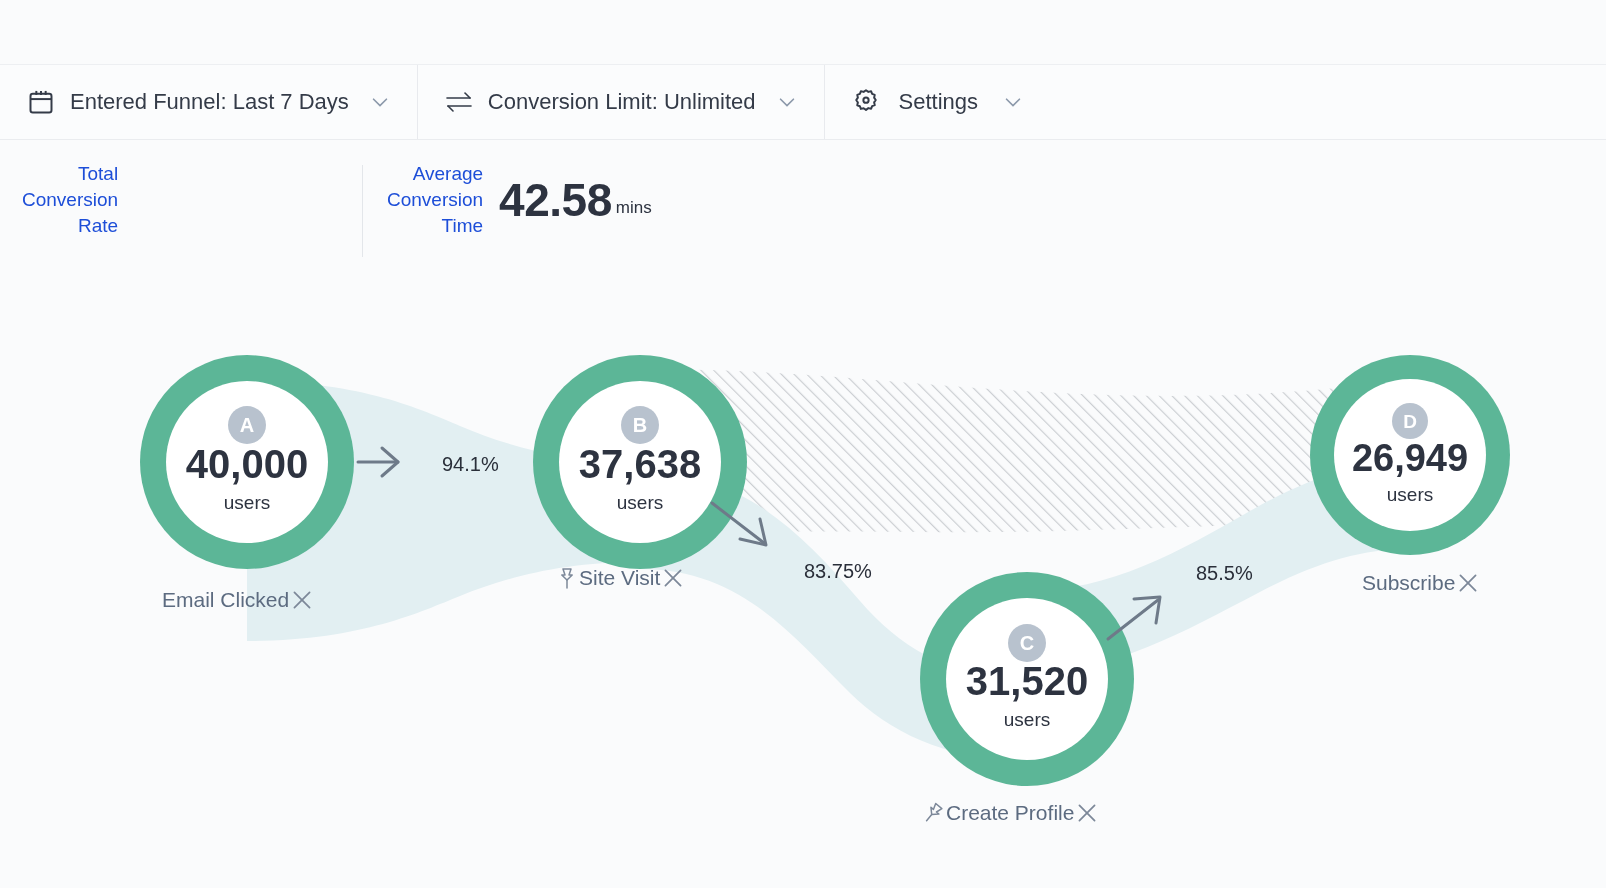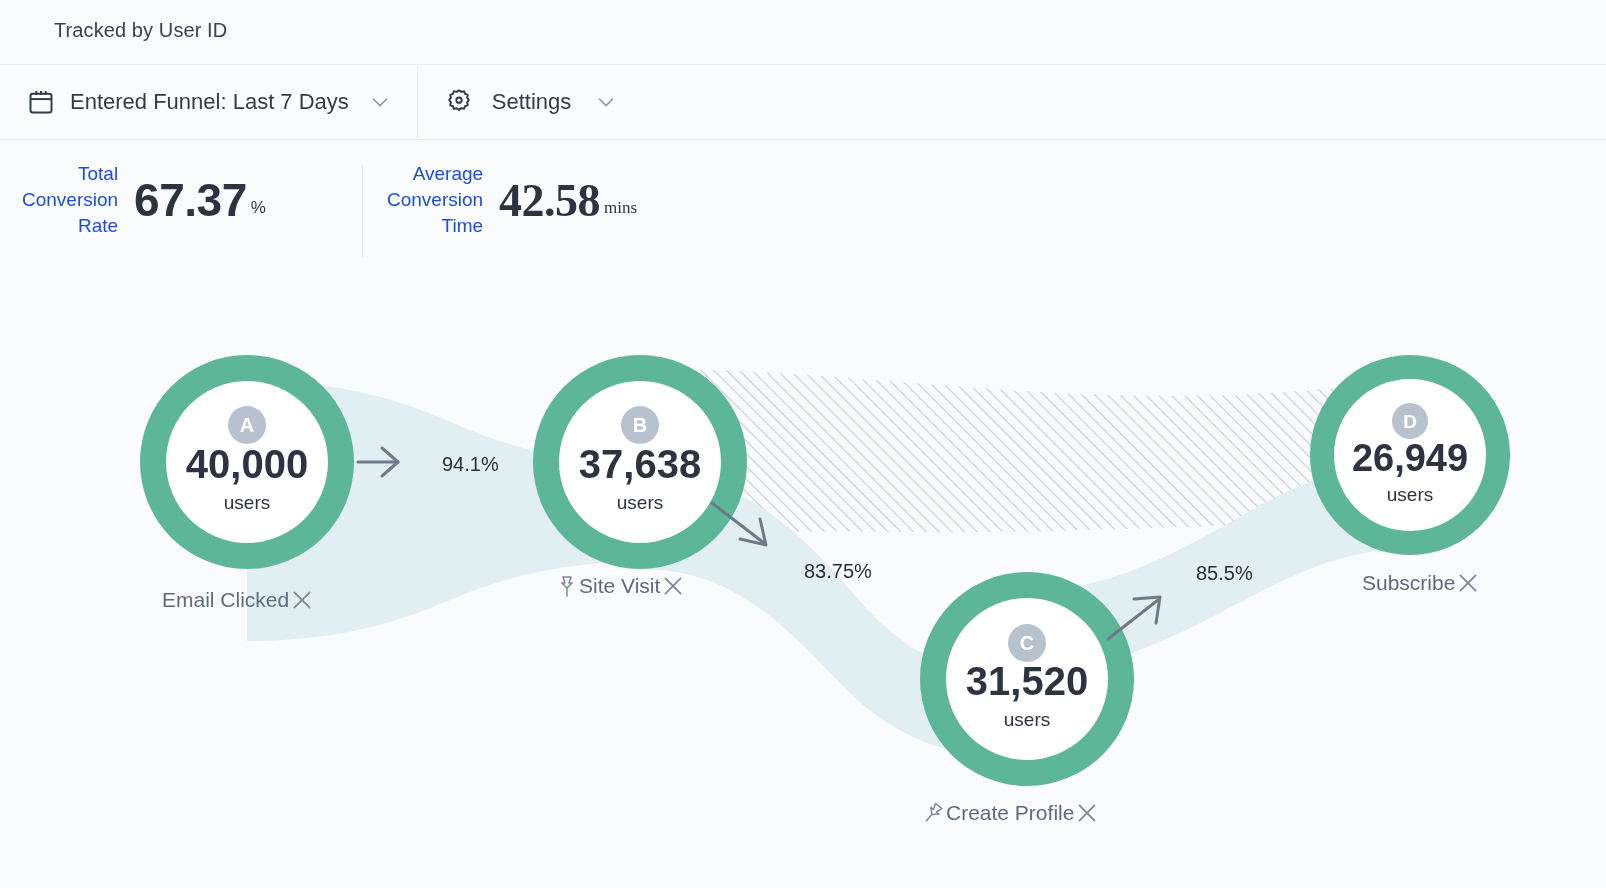--- a/index.html
+++ b/index.html
@@ -71,23 +71,20 @@
   .node-num { font-weight: bold; fill: #2D3340; }
   .node-users { fill: #2D3340; }
   .badge-letter { fill: #FFFFFF; font-weight: bold; }
   .pct-text { fill: #2A2F3A; }
 </style>
 </head>
 <body>
 
 <div id="app">
 
-  <div class="tracked-bar">
-    <div class="tracked-label">Tracked by User ID</div>
-  </div>
 
   <div class="toolbar">
 
     <div class="tb-item">
       <span class="tb-icon">
         <svg width="28" height="28" viewBox="0 0 24 24" fill="none" stroke="#343B48" stroke-width="1.7">
           <rect x="3" y="5" width="18" height="16" rx="2"></rect>
           <line x1="3" y1="9.5" x2="21" y2="9.5"></line>
           <line x1="8" y1="2.5" x2="8" y2="6"></line>
           <line x1="12" y1="2.5" x2="12" y2="6"></line>
@@ -95,20 +92,36 @@
         </svg>
       </span>
       <span class="tb-text">Entered Funnel: Last 7 Days</span>
       <span class="chev">
         <svg width="22" height="22" viewBox="0 0 24 24" fill="none" stroke="#8C99AB" stroke-width="1.8" stroke-linecap="round">
           <polyline points="5,9 12,16 19,9"></polyline>
         </svg>
       </span>
     </div>
 
+    <div class="tb-item">
+      <span class="tb-icon">
+        <svg width="30" height="26" viewBox="0 0 30 26" fill="none" stroke="#343B48" stroke-width="1.6" stroke-linecap="round">
+          <line x1="3" y1="9" x2="26" y2="9"></line>
+          <polyline points="21,4 26,9"></polyline>
+          <line x1="4" y1="17" x2="27" y2="17"></line>
+          <polyline points="9,22 4,17"></polyline>
+        </svg>
+      </span>
+      <span class="tb-text">Conversion Limit: Unlimited</span>
+      <span class="chev">
+        <svg width="22" height="22" viewBox="0 0 24 24" fill="none" stroke="#8C99AB" stroke-width="1.8" stroke-linecap="round">
+          <polyline points="5,9 12,16 19,9"></polyline>
+        </svg>
+      </span>
+    </div>
 
     <div class="tb-item">
       <span class="tb-icon">
         <svg width="30" height="30" viewBox="0 0 24 24" fill="none" stroke="#343B48" stroke-width="1.6" stroke-linejoin="round">
           <path d="M12 2.6l1.9 1.3 2.2-.5.8 2.1 2.1.8-.5 2.2 1.3 1.9-1.3 1.9.5 2.2-2.1.8-.8 2.1-2.2-.5L12 18.3l-1.9-1.3-2.2.5-.8-2.1-2.1-.8.5-2.2L4.2 10.4l1.3-1.9-.5-2.2 2.1-.8.8-2.1 2.2.5z"></path>
           <circle cx="12" cy="10.5" r="2.1"></circle>
         </svg>
       </span>
       <span class="tb-text">Settings</span>
       <span class="chev">
@@ -117,33 +130,29 @@
         </svg>
       </span>
     </div>
   </div>
 
   <div class="kpis">
     <div class="kpi" style="left:22px; top:20px;">
       <div class="kpi-label">Total
 Conversion
 Rate</div>
-      <div style="display:flex; align-items:flex-end;">
-        <span class="kpi-value">67.37</span>
-        <span class="kpi-unit">%</span>
-      </div>
     </div>
 
     <div class="kpi-divider"></div>
 
     <div class="kpi" style="left:387px; top:20px;">
       <div class="kpi-label">Average
 Conversion
 Time</div>
-      <div style="display:flex; align-items:flex-end;font-family:Liberation Serif, serif;">
+      <div style="display:flex; align-items:flex-end;">
         <span class="kpi-value">42.58</span>
         <span class="kpi-unit">mins</span>
       </div>
     </div>
   </div>
 
   <div class="funnel">
     <svg width="1606" height="607" viewBox="0 0 1606 607">
       <defs>
         <pattern id="hatch" width="9" height="9" patternTransform="rotate(-45)" patternUnits="userSpaceOnUse">
@@ -221,21 +230,21 @@
     <div class="node-label" style="left:162px; top:306px;">
       <span class="lbl-text">Email Clicked</span>
       <span class="icon-btn">
         <svg width="26" height="26" viewBox="0 0 24 24" stroke="#7C8899" stroke-width="1.6" stroke-linecap="round">
           <line x1="5" y1="5" x2="19" y2="19"></line>
             <line x1="19" y1="5" x2="5" y2="19"></line>
         </svg>
       </span>
     </div>
 
-    <div class="node-label" style="left:555px; top:292px;">
+    <div class="node-label" style="left:555px; top:284px;">
       <span class="icon-btn">
         <svg width="24" height="26" viewBox="0 0 24 26" fill="none" stroke="#7C8899" stroke-width="1.5" stroke-linejoin="round">
           <path d="M8 4 h8 l-2 6 h3.2 l-5.2 5 l-5.2 -5 h3.2 z"></path>
           <line x1="12" y1="15" x2="12" y2="23" stroke-linecap="round"></line>
         </svg>
       </span>
       <span class="lbl-text">Site Visit</span>
       <span class="icon-btn">
         <svg width="26" height="26" viewBox="0 0 24 24" stroke="#7C8899" stroke-width="1.6" stroke-linecap="round">
           <line x1="5" y1="5" x2="19" y2="19"></line>

